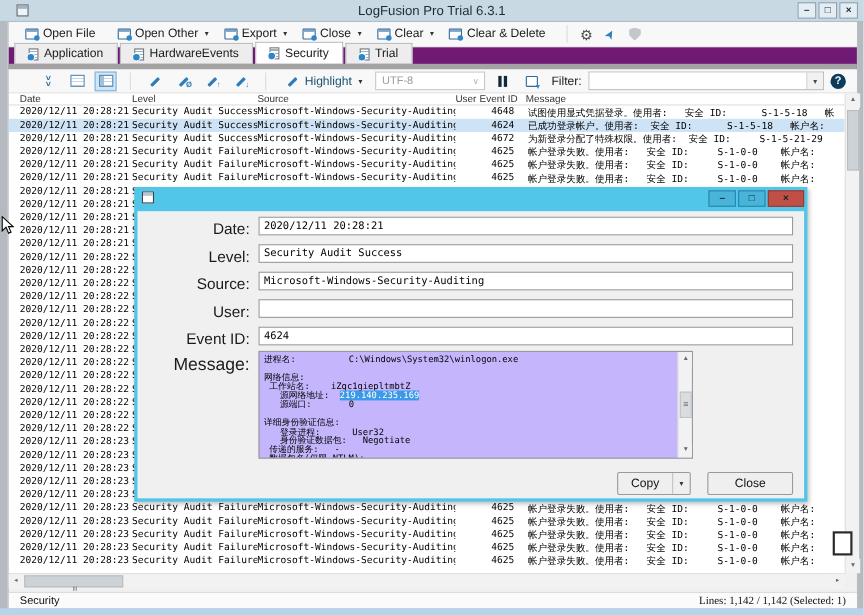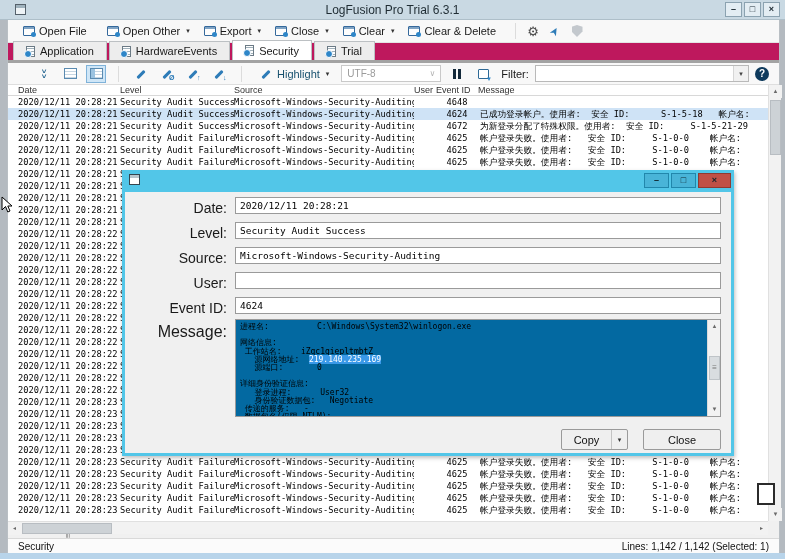--- a/index.html
+++ b/index.html
@@ -25,21 +25,21 @@
   .doc-ico::before { content:""; position:absolute; left:0; top:0; right:0; height:2px; background:#7fa3c4; }
   .doc-ico::after { content:""; position:absolute; right:-2px; bottom:-2px; width:5px; height:5px; border-radius:50%; background:#2e86c8; }
   .dd-arrow { font-size:7px; color:#333; margin-left:2px; }
   .tb-sep { width:1px; height:16px; background:#dcdcdc; margin:0 6px; }
   .tb-icon-btn { width:22px; height:20px; background:transparent; border:none; display:flex; align-items:center; justify-content:center; }
   .gear-glyph { font-size:13px; color:#4a4a4a; line-height:13px; }
   .pin-glyph { font-size:11px; color:#2e7cb8; transform:rotate(-60deg); display:inline-block; }
   .shield-shape { width:11px; height:12px; background:#c3c8cd; clip-path:polygon(50% 0,100% 15%,100% 55%,50% 100%,0 55%,0 15%); }
 
   
-  #tabs { position:absolute; left:0; top:23px; width:100%; height:20px; background:#be185d; border-bottom:3px solid #a3a3a3; display:flex; align-items:flex-end; padding-left:5px; }
+  #tabs { position:absolute; left:0; top:23px; width:100%; height:20px; background:#701a75; border-bottom:5px solid #a3a3a3; display:flex; align-items:flex-end; padding-left:5px; }
   .tab { display:flex; align-items:center; gap:5px; height:19px; padding:0 12px; font-size:11px; color:#1a1a1a; background:#ededed; border:1px solid #bcc0c3; border-bottom:none; margin-right:2px; }
   .tab.active { background:#ffffff; height:20px; position:relative; z-index:2; }
   .tab-ico { position:relative; width:9px; height:11px; border:1px solid #6b7a85; background:repeating-linear-gradient(#fff 0 1px,#9fb0ba 1px 2px,#fff 2px 3px); }
   .tab-ico::after { content:""; position:absolute; left:-3px; bottom:-2px; width:6px; height:6px; border-radius:50%; background:#2e86c8; border:1px solid #fff; }
 
   
   #toolbar2 { position:absolute; left:0; top:43px; width:100%; height:22px; background:#f8f8f8; border-bottom:1px solid #dedede; display:flex; align-items:center; padding:0 10px 0 26px; gap:6px; }
   .icon-btn { width:20px; height:18px; border:1px solid transparent; background:transparent; display:flex; align-items:center; justify-content:center; position:relative; }
   .icon-btn.pressed { background:#cfe6f7; border:1px solid #7fb2d9; }
   .chev2 { display:flex; flex-direction:column; line-height:5px; font-size:8px; color:#1f618d; font-weight:bold; }
@@ -87,38 +87,38 @@
   
   #hscroll { position:absolute; left:0; top:501px; width:760px; height:13px; background:#f2f2f2; border-top:1px solid #e0e0e0; }
   #hscroll .left { left:0; top:0; }
   #hscroll .right { left:747px; top:0; }
   #hscroll .thumb { position:absolute; left:14px; top:1px; width:90px; height:11px; background:#cdd2d6; border:1px solid #b8bdc2; text-align:center; }
   #hscroll .thumb i { display:inline-block; font-size:8px; color:#777; font-style:normal; line-height:10px; transform:rotate(90deg); }
 
   
   #statusbar { position:absolute; left:0; top:518px; width:100%; height:15px; background:#fbfbfb; border-top:1px solid #d9d9d9; font-size:10px; color:#111; }
   #status-left { position:absolute; left:10px; top:2px; }
-  #status-right { position:absolute; right:10px; top:2px; }
+  #status-right { position:absolute; right:10px; top:2px;font-family:Liberation Serif, serif; }
 
   
   #dialog { position:absolute; left:122px; top:170px; width:612px; height:286px; background:#52c6e8; z-index:10; box-shadow:1px 2px 4px rgba(0,0,0,.25); }
   #dlg-titlebar { position:relative; height:22px; }
   #dlg-title { position:absolute; left:0; right:0; top:4px; text-align:center; font-size:11.5px; color:#12303d; }
   #dlg-ico { position:absolute; left:7px; top:4px; width:11px; height:11px; background:#fff; border:1px solid #35454f; }
   #dlg-ico::before { content:""; display:block; height:3px; background:#b9c6cd; }
   #dlg-ctl { position:absolute; right:3px; top:3px; display:flex; gap:2px; }
   .dbtn { width:25px; height:15px; border:1px solid #2187ac; background:#49b4d8; font-size:9px; font-weight:bold; color:#10242c; line-height:13px; text-align:center; font-family:"Liberation Sans",sans-serif; }
   .dbtn.close { width:33px; background:#c05046; border-color:#8f3a32; }
   #dlg-body { position:absolute; left:3px; right:3px; top:22px; bottom:3px; background:#f0f0f0; }
   .fld { position:absolute; left:0; width:100%; height:17px; }
   .fld label { position:absolute; left:0; width:102px; text-align:right; font-size:14px; color:#1a1a1a; top:3px; }
   .fld .inp { position:absolute; left:110px; width:486px; height:17px; background:#fff; border:1px solid #9a9a9a; font-family:"DejaVu Sans Mono",monospace; font-size:9.5px; line-height:15px; padding-left:4px; white-space:pre; overflow:hidden; }
   #fld-date{top:5px} #fld-level{top:30px} #fld-source{top:55px} #fld-user{top:80px} #fld-eid{top:105px}
   #msg-label { position:absolute; left:0; width:102px; text-align:right; font-size:16px; color:#1a1a1a; top:131px; }
-  #msg-box { position:absolute; left:110px; top:127px; width:486px; height:98px; background:#0369a1; border:1px solid #9a9a9a; overflow:hidden; }
+  #msg-box { position:absolute; left:110px; top:127px; width:395px; height:98px; background:#c4b5fd; border:1px solid #9a9a9a; overflow:hidden; }
   #msg-pre { position:absolute; left:4px; top:3px; right:16px; font-family:"DejaVu Sans Mono",monospace; font-size:8px; line-height:8.2px; white-space:pre; color:#000; }
   #msg-pre .sel { background:#3a99e8; color:#fff; }
   #msg-scroll { position:absolute; right:0; top:0; width:13px; height:96px; background:#f2f2f2; border-left:1px solid #dcdcdc; }
   #msg-scroll .up{top:0} #msg-scroll .down{bottom:0}
   #msg-scroll .thumb { position:absolute; left:1px; top:36px; width:11px; height:24px; background:#d9dde0; border:1px solid #bfc4c8; text-align:center; font-size:8px; color:#777; line-height:22px; }
   .dlg-btn { position:absolute; top:237px; height:21px; background:#efefef; border:1px solid #9a9a9a; border-radius:2px; font-size:11px; color:#111; font-family:"Liberation Sans",sans-serif; }
   #copy-btn { left:436px; width:67px; display:flex; align-items:center; }
   #copy-btn .lbl { flex:1; text-align:center; }
   #copy-btn .cdd { width:16px; border-left:1px solid #c3c3c3; font-size:7px; color:#333; align-self:stretch; display:flex; align-items:center; justify-content:center; }
   #close-btn { left:518px; width:78px; text-align:center; }
@@ -278,20 +278,21 @@
   </div>
 
   <div id="grid">
     <div class="rows">
 
     <div class="row">
           <span class="c-date">2020/12/11 20:28:21</span>
           <span class="c-level">Security Audit Success</span>
           <span class="c-source">Microsoft-Windows-Security-Auditing</span>
           <span class="c-eid">4648</span>
+          <span class="c-msg">试图使用显式凭据登录。使用者:   安全 ID:      S-1-5-18   帐</span>
         </div>
         <div class="row selected">
           <span class="c-date">2020/12/11 20:28:21</span>
           <span class="c-level">Security Audit Success</span>
           <span class="c-source">Microsoft-Windows-Security-Auditing</span>
           <span class="c-eid">4624</span>
           <span class="c-msg">已成功登录帐户。使用者:  安全 ID:      S-1-5-18   帐户名:</span>
         </div>
         <div class="row">
           <span class="c-date">2020/12/11 20:28:21</span>

